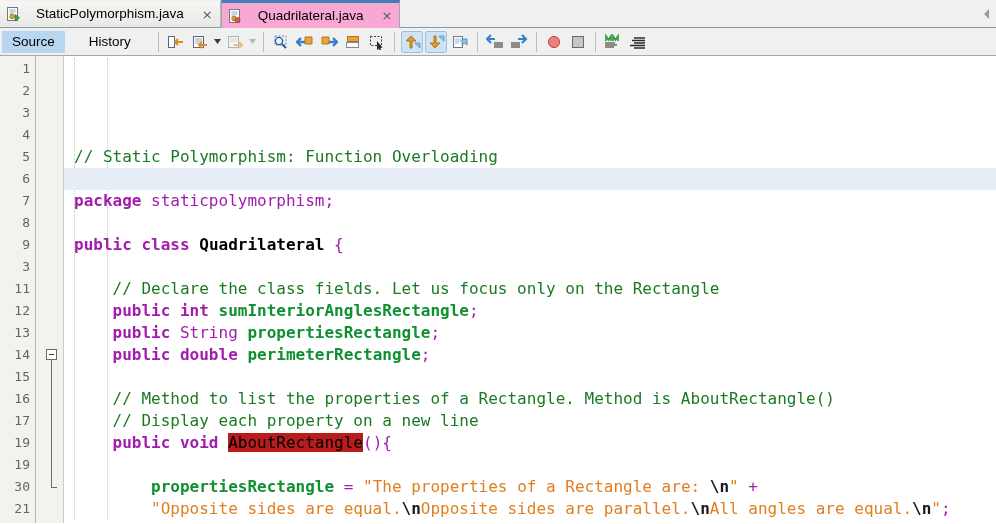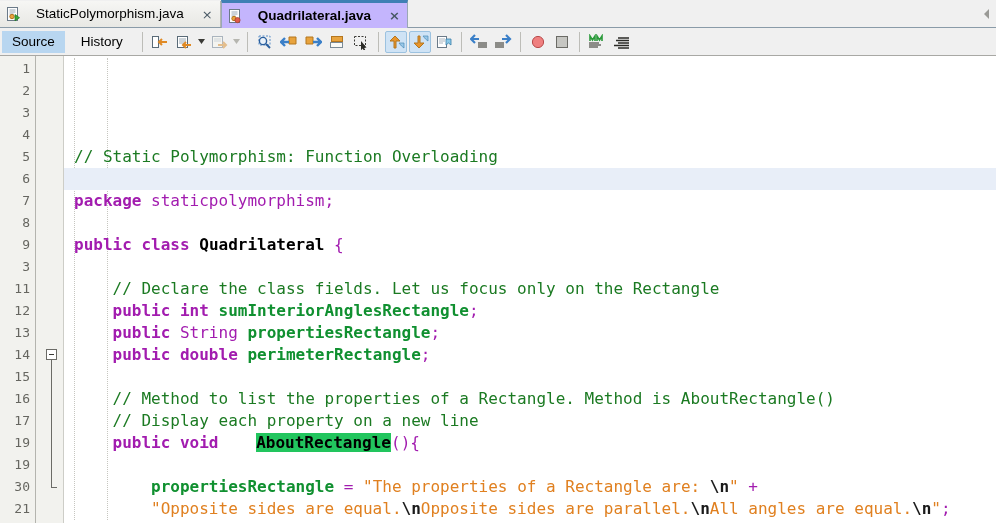--- a/index.html
+++ b/index.html
@@ -39,28 +39,27 @@
     color: #000;
     background: #f0f0f0;
     cursor: default;
     white-space: nowrap;
   }
   .tab.inactive {
     background: linear-gradient(to bottom, #f6f6f4 0%, #e8e8e4 100%);
     border-right: 1px solid #b6b6b0;
   }
   .tab.active {
-    background: #c4b5fd;
+    background: #f9a8d4;
     border-top: 3px solid #3f7fb5;
     border-left: 1px solid #9aa8b4;
     border-right: 1px solid #9aa8b4;
     height: 28px;
     z-index: 3;
     margin-bottom: -1px;
-    font-weight: bold;
   }
   .tab-icon {
     width: 16px; height: 16px;
     flex: 0 0 16px;
     display: block;
   }
   .tab-label { line-height: 1; }
   .tab-close {
     font-size: 13px;
     color: #4a5a66;
@@ -82,21 +81,21 @@
     border-bottom: 1px solid #a8a8a4;
     display: flex;
     align-items: center;
     box-sizing: border-box;
     padding-left: 0;
   }
   .view-tab {
     height: 22px;
     min-width: 0;
     padding: 0 10px;
-    margin: 0 4px 0 2px;
+    margin: 0 12px 0 2px;
     display: flex; align-items: center;
     font-size: 13.5px;
     color: #000;
     background: transparent;
     border: none;
     cursor: default;
   }
   .view-tab.selected {
     background: #b8d6f0;
   }
@@ -216,21 +215,21 @@
     border-left: 1px dotted #c6c6c0;
     pointer-events: none;
   }
 
   
   .k   { color: #a21caf; font-weight: bold; }
   .cm  { color: #1b7a22; }
   .fld { color: #109030; font-weight: bold; }
   .str { color: #e08020; }
   .esc { color: #1a1a1a; font-weight: bold; }
-  .mth { color: #000000; font-weight: bold; background: #22c55e; margin-left: 28px; }
+  .mth { color: #000000; font-weight: normal; background: #b91c1c; }
   .pl  { color: #a21caf; }
 </style>
 </head>
 <body>
 
 <div class="tabbar">
 
   <div class="tab inactive">
     <span class="tab-icon">
       <svg width="16" height="16" viewBox="0 0 16 16">

